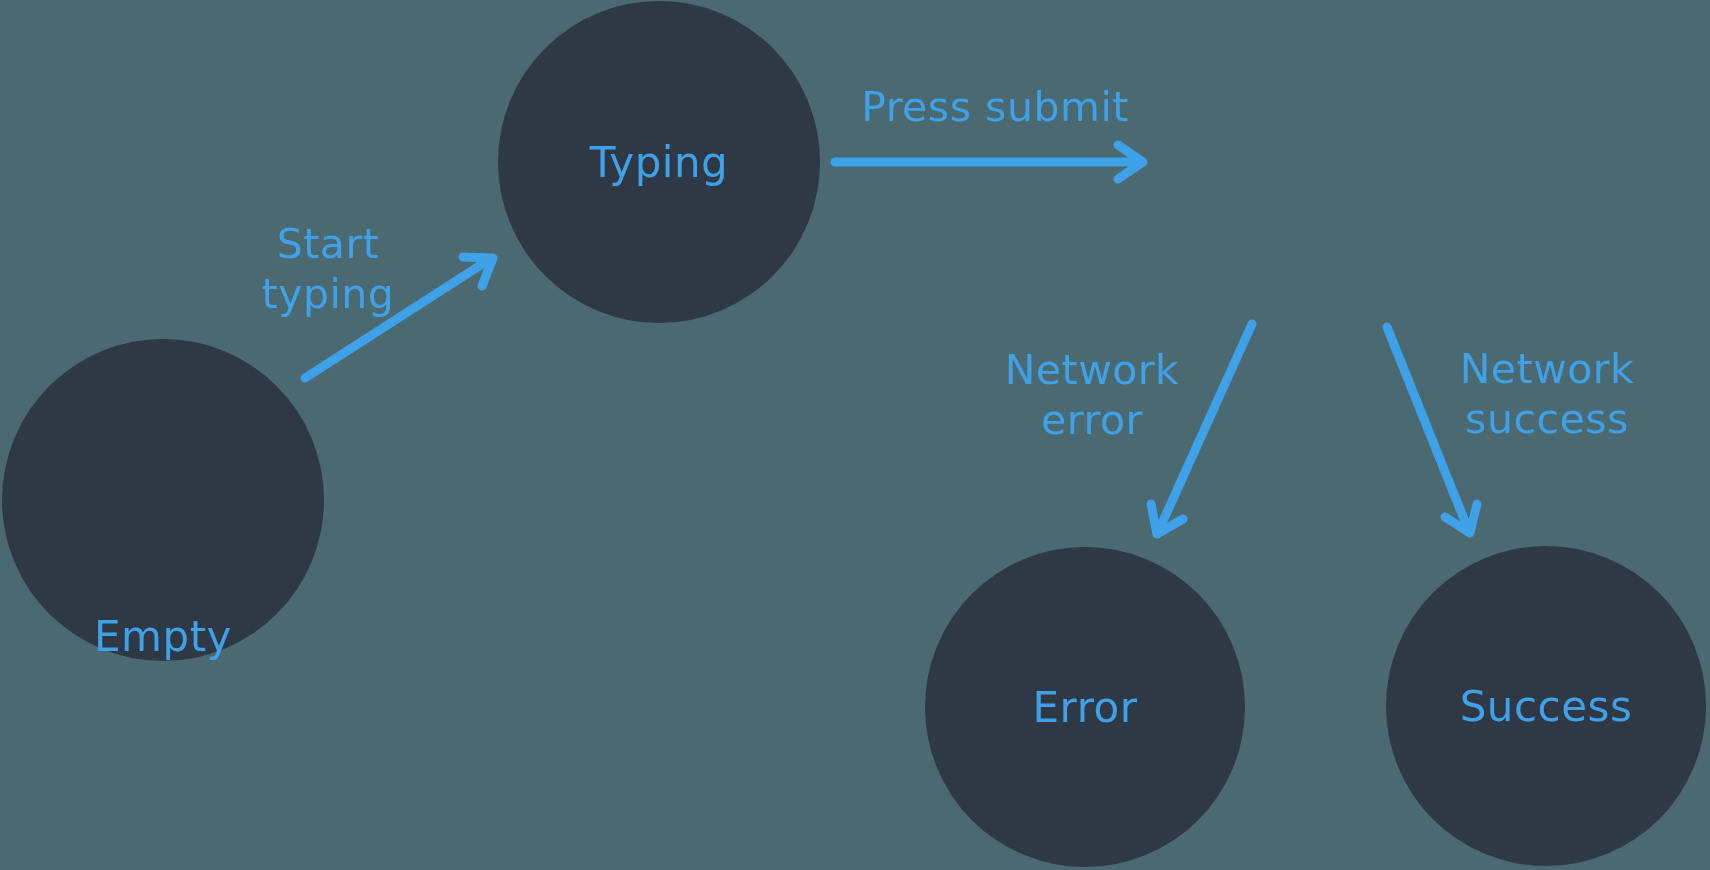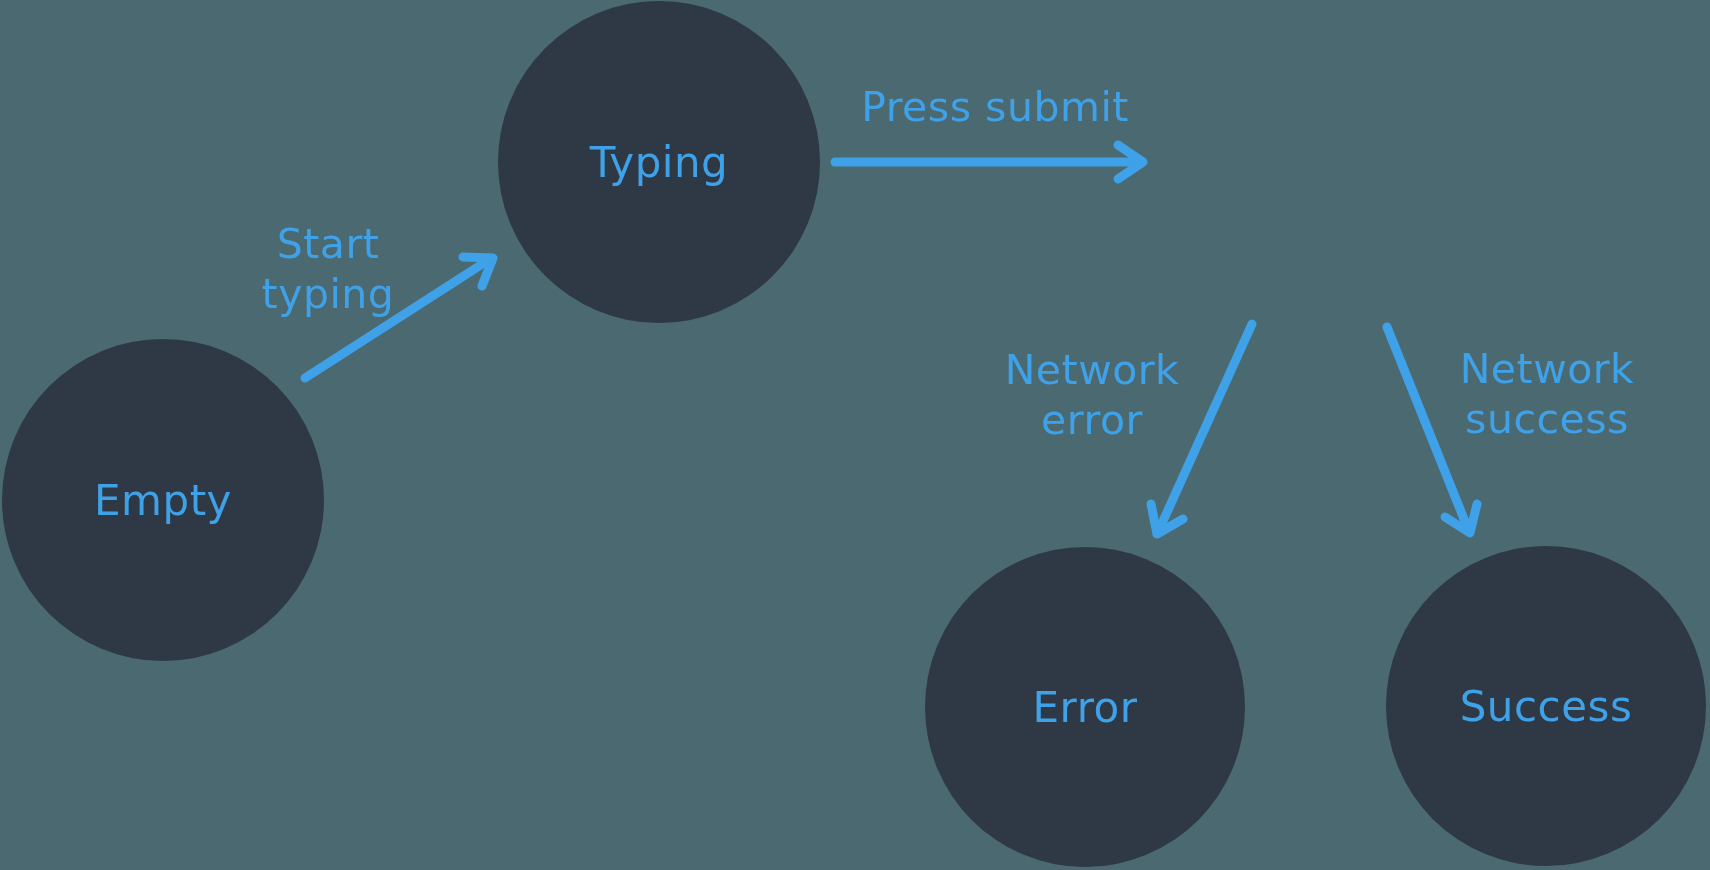--- a/index.html
+++ b/index.html
@@ -25,21 +25,21 @@
   }
 
   .node {
     position: absolute;
     border-radius: 50%;
     background: var(--node-fill);
     display: flex;
     align-items: center;
     justify-content: center;
   }
-  #node-empty      { left: 2px;    top: 339px; width: 322px; height: 322px; }
+  #node-empty      { left: 2px;    top: 339px; width: 322px; height: 322px; align-items: flex-end; }
   #node-typing     { left: 498px;  top: 1px;   width: 322px; height: 322px; }
   #node-submitting { left: 1165px; top: 1px;   width: 324px; height: 324px; }
   #node-error      { left: 925px;  top: 547px; width: 320px; height: 320px; }
   #node-success    { left: 1386px; top: 546px; width: 320px; height: 320px; }
 
   .node-label {
     color: var(--accent);
     font-size: 42px;
     font-weight: 500;
     letter-spacing: 0.5px;

